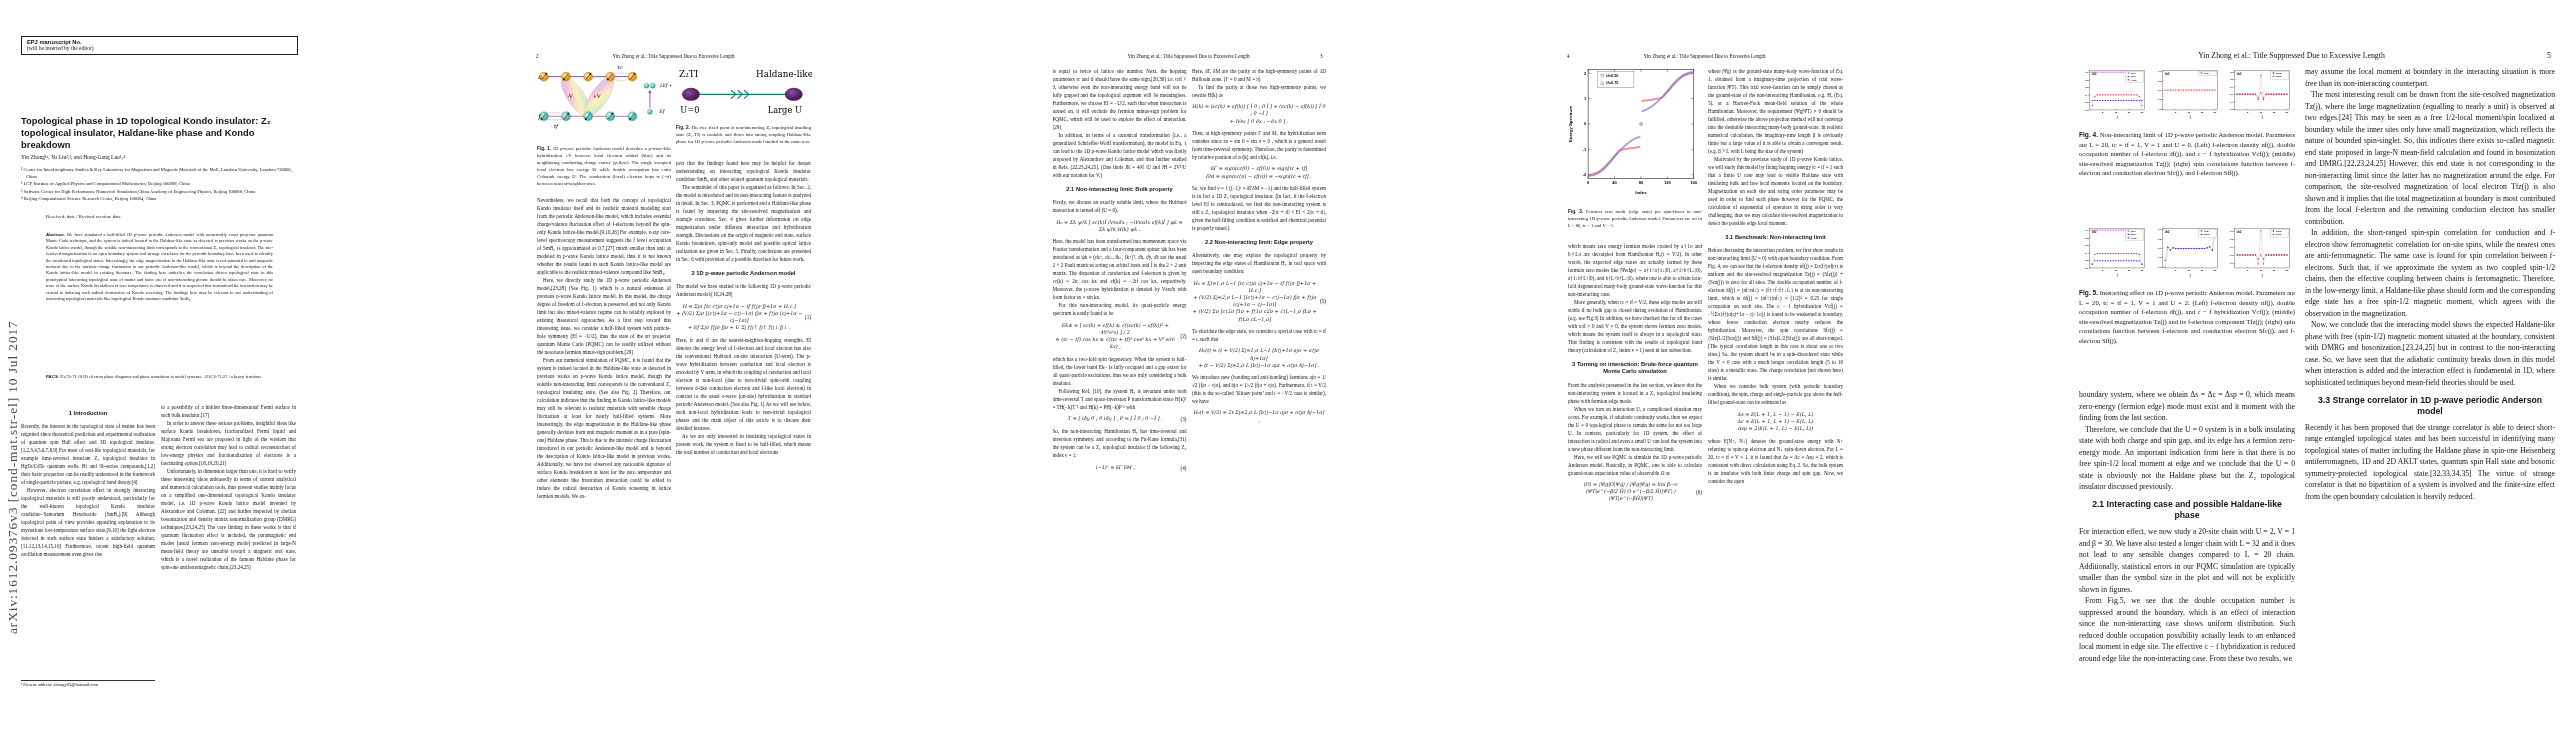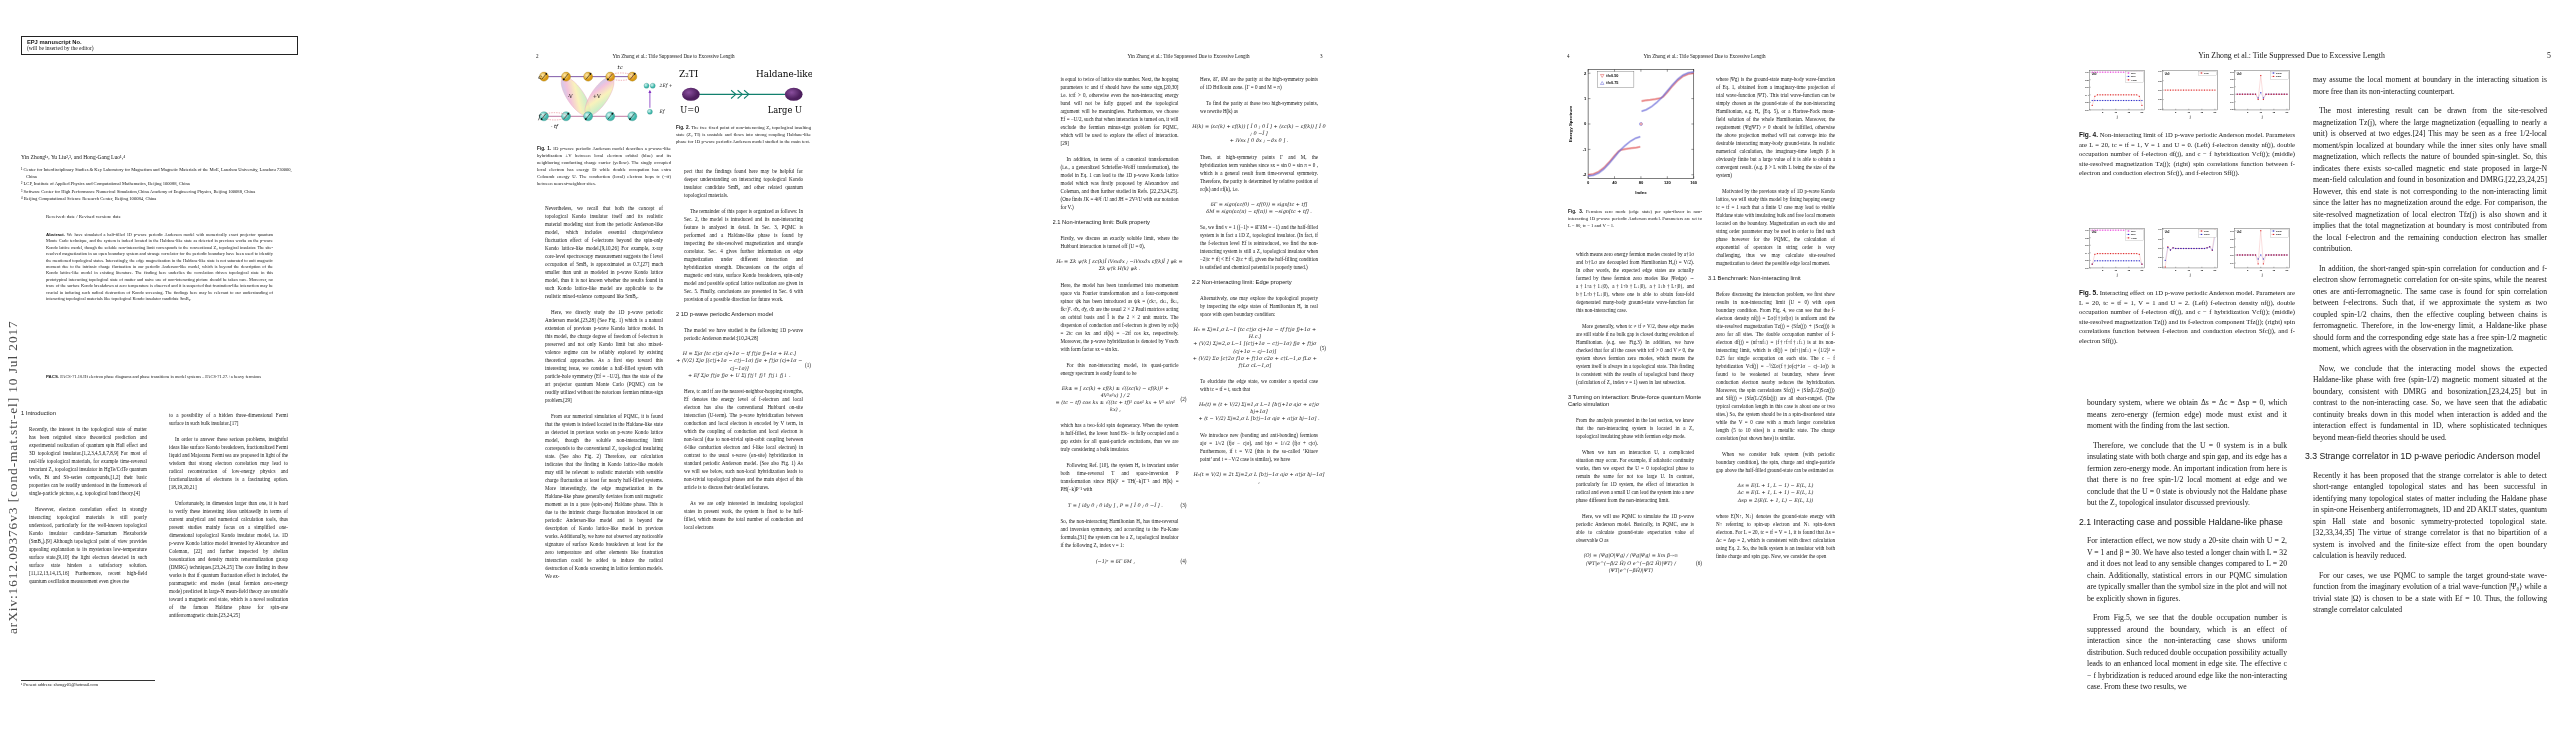--- a/index.html
+++ b/index.html
@@ -19,24 +19,24 @@
   .affils{font-size:4.6px;line-height:7.2px;}
   .received{font-size:4.9px;}
   .abstract{font-size:4.4px;line-height:6.4px;text-align:justify;}
   .lab{font-family:"Liberation Sans",sans-serif;font-weight:bold;}
   .pacs{font-size:4.4px;line-height:6.4px;text-align:justify;}
   .footnote{font-size:4.5px;border-top:0.5px solid #333;padding-top:1.2px;width:134px;}
   
   .col{text-align:justify;}
   .c14{font-size:5.1px;line-height:8px;}
   .c5{font-size:7.7px;line-height:11.5px;}
-  .para{margin:8px;text-indent:6px;}
+  .para{margin:0;text-indent:6px;}
   .para.ni{text-indent:0;}
-  .sec{font-family:"Liberation Sans",sans-serif;font-weight:normal;font-size:1.13em;
-       line-height:1.25;margin:6.7px 0 5.5px 0;text-align:left;text-indent:0;}
+  .sec{font-family:"Liberation Sans",sans-serif;font-weight:bold;font-size:1.13em;
+       line-height:1.25;margin:6.7px 0 5.5px 0;text-align:center;text-indent:0;}
   .eqrow{display:flex;align-items:center;margin:4.3px 0;font-style:italic;}
   .eqbody{flex:1;text-align:center;white-space:pre-line;
           font-family:"DejaVu Serif","DejaVu Sans",serif;font-size:0.97em;line-height:1.45;}
   .eqnum{font-style:normal;padding-left:2.4px;}
   .cap{text-align:justify;}
   .cap14{font-size:4.7px;line-height:7px;}
   .cap5{font-size:6.6px;line-height:9.5px;}
   .runhead{font-size:5.1px;}
   .runhead5{font-size:7.8px;}
   .hcenter{text-align:center;}
@@ -44,20 +44,21 @@
 </style>
 </head>
 <body>
 
 <div class="page" style="left:0;">
   <div class="abs epjbox" style="left:21px;top:36px;width:265px;">
     <div class="epj1">EPJ manuscript No.</div>
     <div class="epj2">(will be inserted by the editor)</div>
   </div>
   <div class="abs arxiv" style="left:4.9px;top:255px;height:444px;">arXiv:1612.09376v3  [cond-mat.str-el]  10 Jul 2017</div>
+  <div class="abs title" style="left:21px;top:115px;width:270px;">Topological phase in 1D topological Kondo insulator: Z₂ topological insulator, Haldane-like phase and Kondo breakdown</div>
   <div class="abs authors" style="left:21px;top:154px;width:270px;">Yin Zhong¹ᵃ, Yu Liu²,³, and Hong-Gang Luo¹,⁴</div>
   <div class="abs affils" style="left:21px;top:166px;width:275px;">
       <p>¹ Center for Interdisciplinary Studies &amp; Key Laboratory for Magnetism and Magnetic Materials of the MoE, Lanzhou University, Lanzhou 730000, China</p>
       <p>² LCP, Institute of Applied Physics and Computational Mathematics, Beijing 100088, China</p>
       <p>³ Software Center for High Performance Numerical Simulation,China Academy of Engineering Physics, Beijing 100088, China</p>
       <p>⁴ Beijing Computational Science Research Center, Beijing 100084, China</p>
     </div>
   <div class="abs received" style="left:46px;top:214px;">Received: date / Revised version: date</div>
   <div class="abs abstract" style="left:46px;top:232px;width:227px;">
     <span class="lab">Abstract.</span>
@@ -837,16 +838,15 @@
       <p class="para ni">For interaction effect, we now study a 20-site chain with U = 2, V = 1 and β = 30. We have also tested a longer chain with L = 32 and it does not lead to any sensible changes compared to L = 20 chain. Additionally, statistical errors in our PQMC simulation are typically smaller than the symbol size in the plot and will not be explicitly shown in figures.</p>
       <p class="para">From Fig.5, we see that the double occupation number is suppressed around the boundary, which is an effect of interaction since the non-interacting case shows uniform distribution. Such reduced double occupation possibility actually leads to an enhanced local moment in edge site. The effective c − f hybridization is reduced around edge like the non-interacting case. From these two results, we</p>
     </div>
   <div class="abs col c5" style="left:244px;top:66px;width:250px;height:632px;overflow:hidden;">
       <p class="para ni">may assume the local moment at boundary in the interacting situation is more free than its non-interacting counterpart.</p>
       <p class="para">The most interesting result can be drawn from the site-resolved magnetization Tz(j), where the large magnetization (equalling to nearly a unit) is observed at two edges.[24] This may be seen as a free 1/2-local moment/spin localized at boundary while the inner sites only have small magnetization, which reflects the nature of bounded spin-singlet. So, this indicates there exists so-called magnetic end state proposed in large-N mean-field calculation and found in bosonization and DMRG.[22,23,24,25] However, this end state is not corresponding to the non-interacting limit since the latter has no magnetization around the edge. For comparison, the site-resolved magnetization of local electron Tfz(j) is also shown and it implies that the total magnetization at boundary is most contributed from the local f-electron and the remaining conduction electron has smaller contribution.</p>
       <p class="para">In addition, the short-ranged spin-spin correlation for conduction and f-electron show ferromagnetic correlation for on-site spins, while the nearest ones are anti-ferromagnetic. The same case is found for spin correlation between f-electrons. Such that, if we approximate the system as two coupled spin-1/2 chains, then the effective coupling between chains is ferromagnetic. Therefore, in the low-energy limit, a Haldane-like phase should form and the corresponding edge state has a free spin-1/2 magnetic moment, which agrees with the observation in the magnetization.</p>
       <p class="para">Now, we conclude that the interacting model shows the expected Haldane-like phase with free (spin-1/2) magnetic moment situated at the boundary, consistent with DMRG and bosonization,[23,24,25] but in contrast to the non-interacting case. So, we have seen that the adiabatic continuity breaks down in this model when interaction is added and the interaction effect is fundamental in 1D, where sophisticated techniques beyond mean-field theories should be used.</p>
       <div class="sec">3.3 Strange correlator in 1D p-wave periodic Anderson model</div>
       <p class="para ni">Recently it has been proposed that the strange correlator is able to detect short-range entangled topological states and has been successful in identifying many topological states of matter including the Haldane phase in spin-one Heisenberg antiferromagnets, 1D and 2D AKLT states, quantum spin Hall state and bosonic symmetry-protected topological state.[32,33,34,35] The virtue of strange correlator is that no bipartition of a system is involved and the finite-size effect from the open boundary calculation is heavily reduced.</p>
-      <p class="para">For our cases, we use PQMC to sample the target ground-state wave-function from the imaginary evolution of a trial wave-function |Ψ₀⟩ while a trivial state |Ω⟩ is chosen to be a state with Ef = 10. Thus, the following strangle correlator calculated</p>
     </div>
 </div>
 
 
 </body></html>

